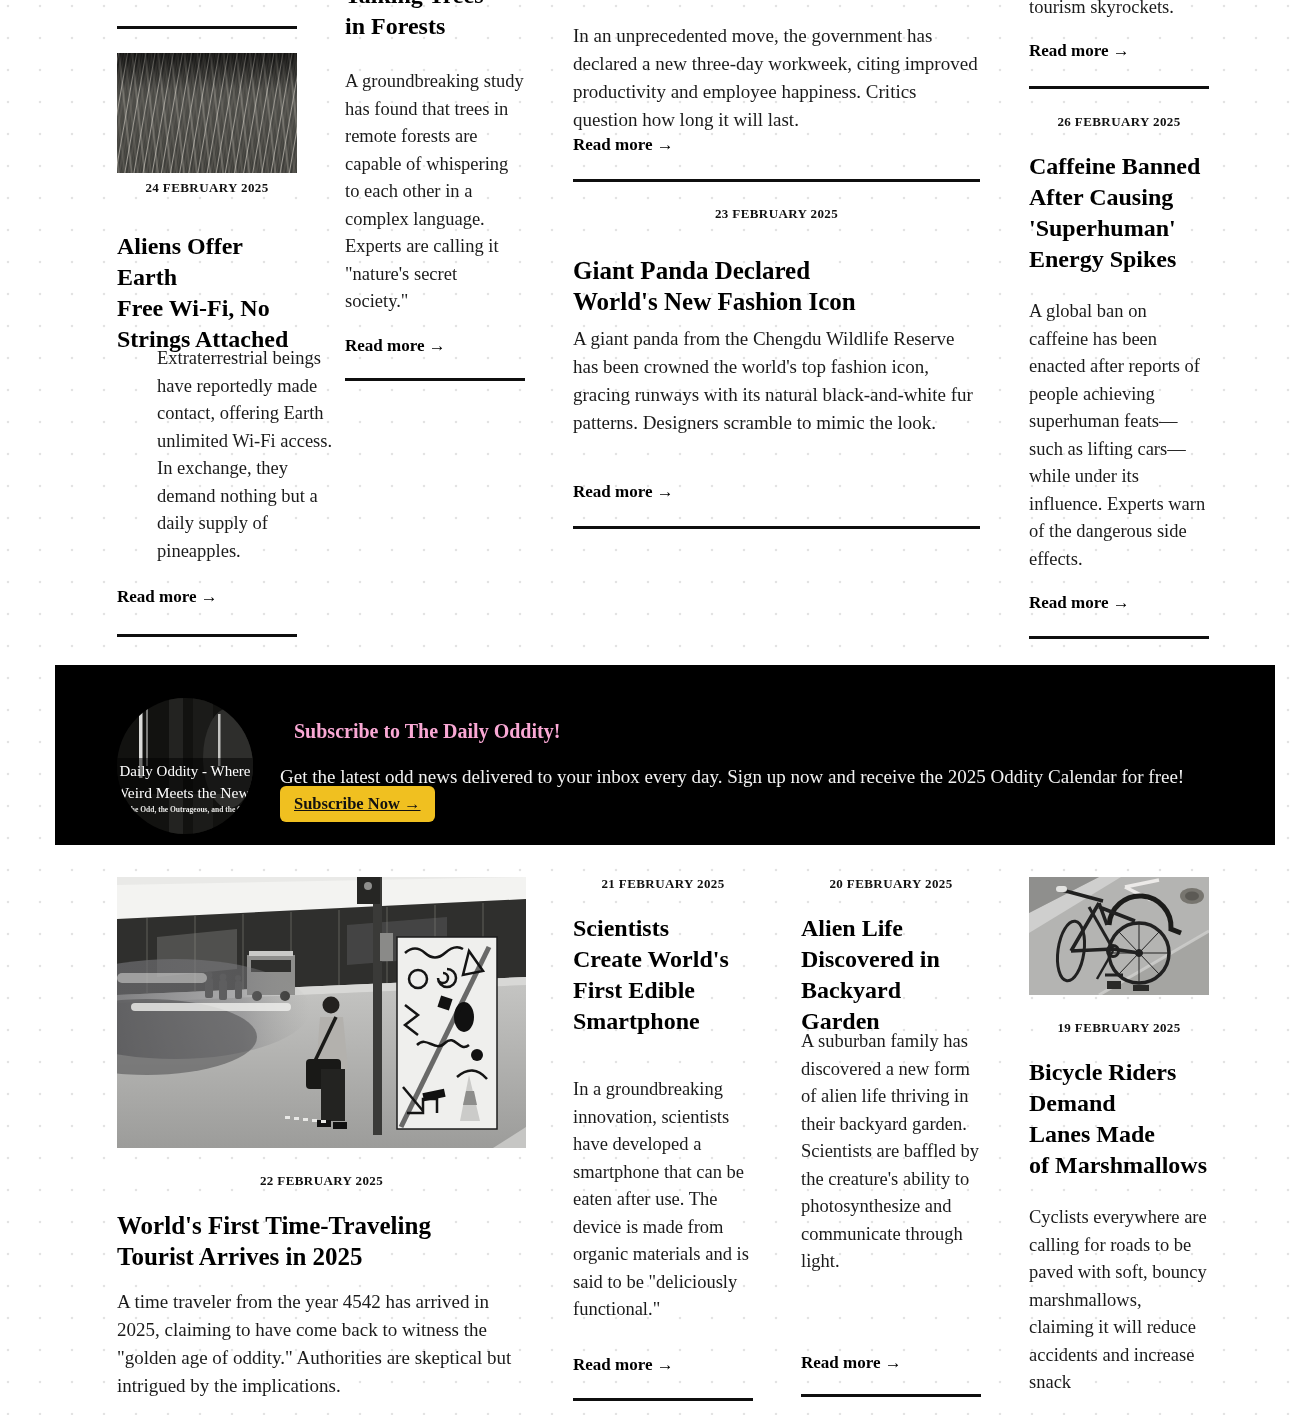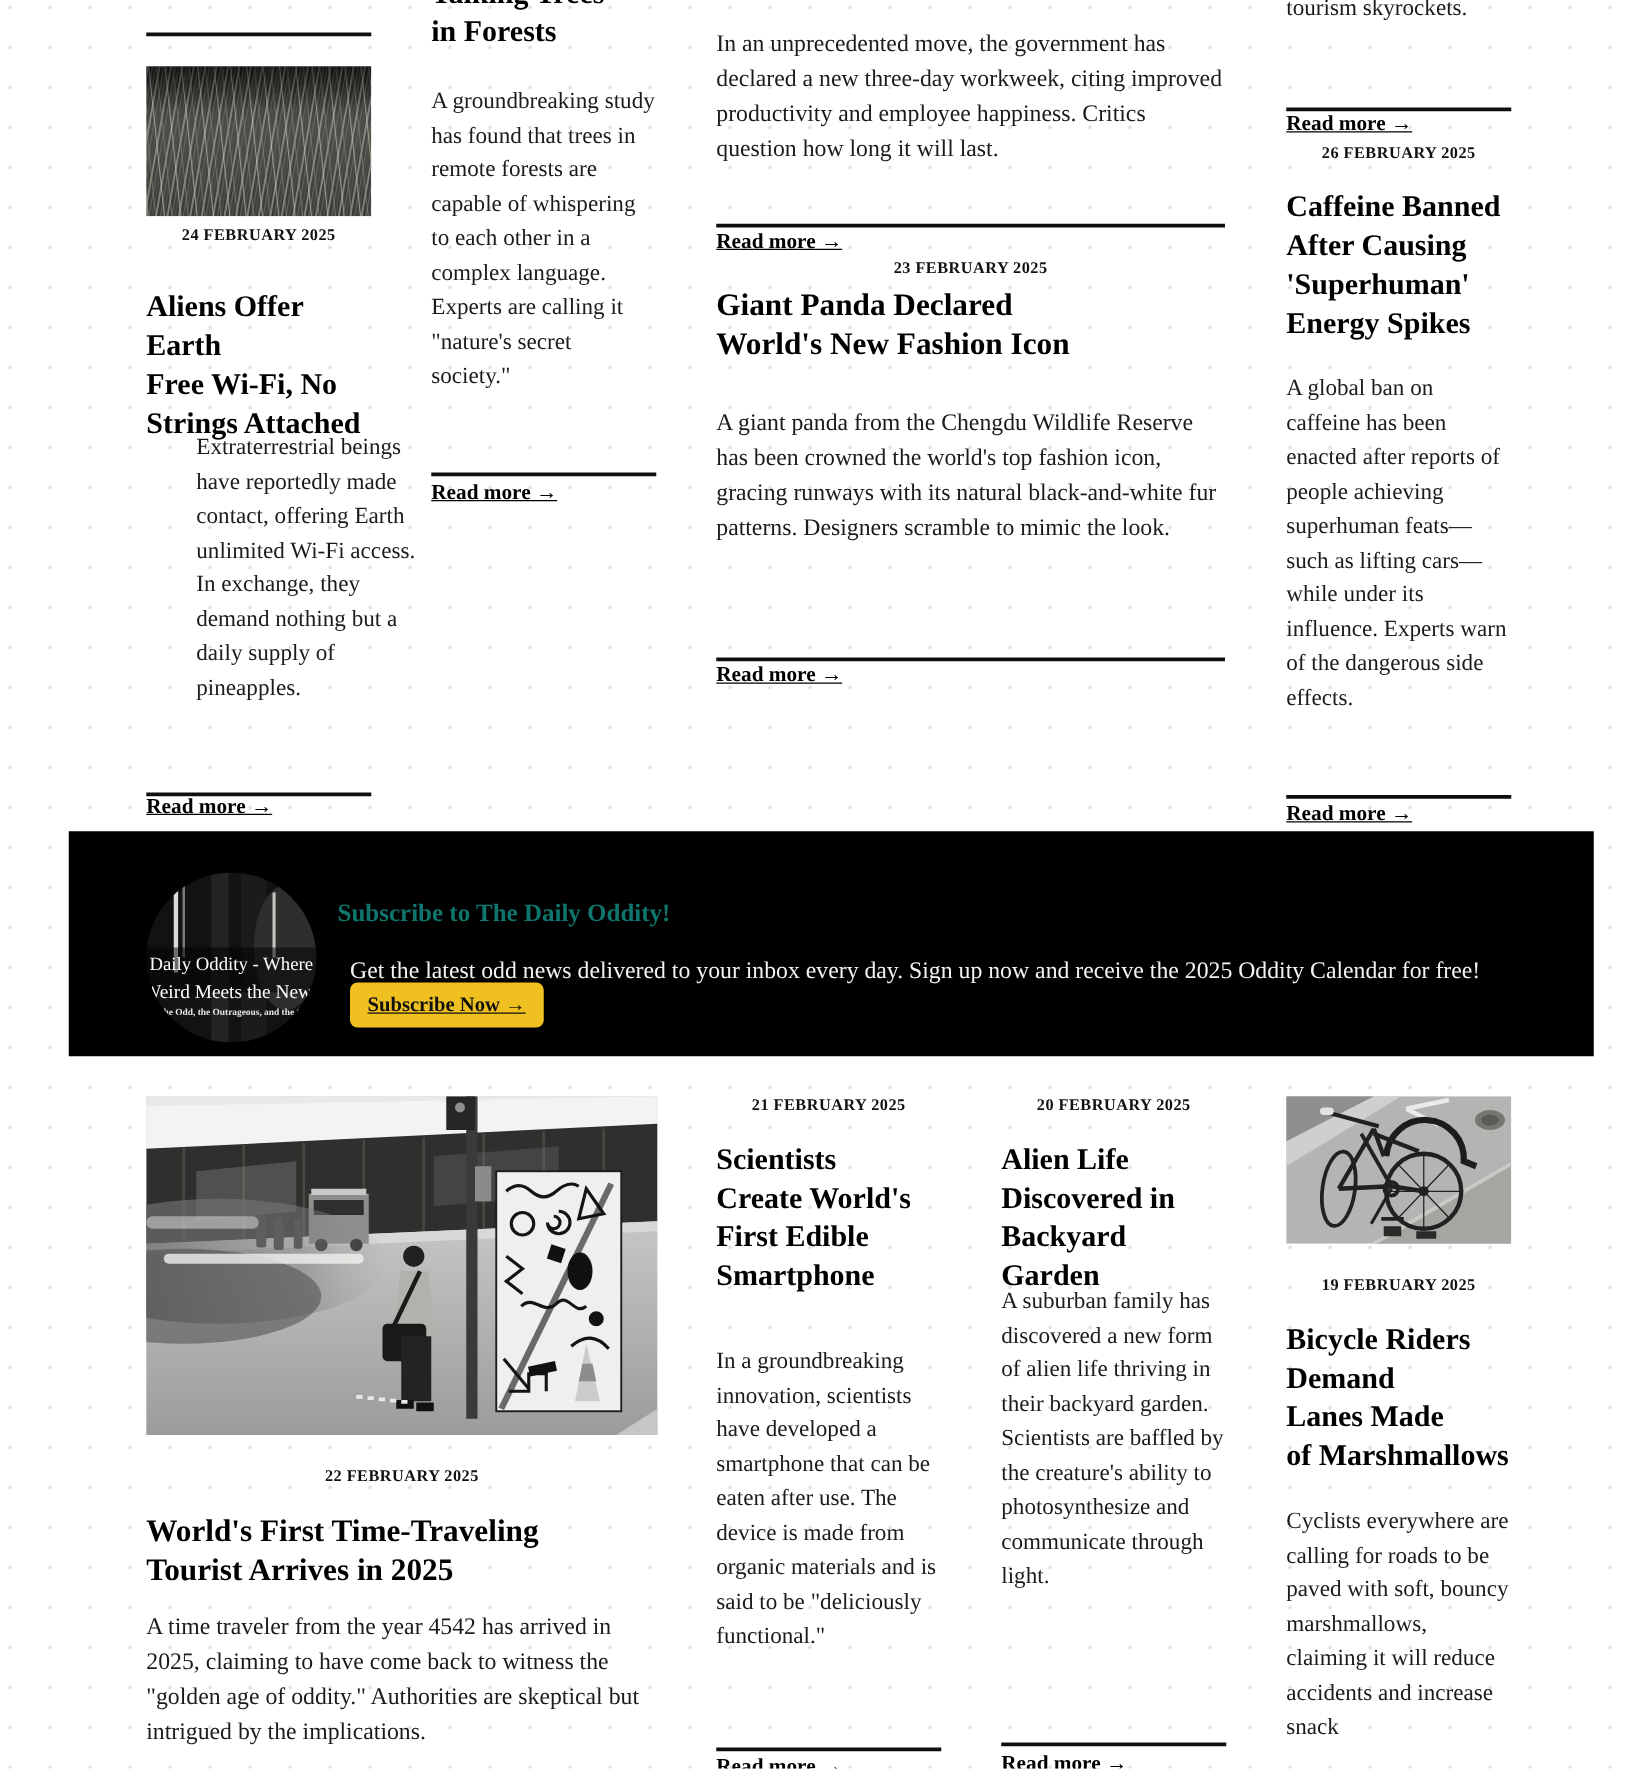--- a/index.html
+++ b/index.html
@@ -12,24 +12,24 @@
   }
   .article{position:absolute;}
   .el{position:absolute;left:0;width:100%;margin:0;}
   .ph{position:absolute;left:0;display:block;}
   .date{font-size:13px;font-weight:bold;letter-spacing:.4px;color:#111;line-height:15px;text-align:center;}
   .title{font-weight:bold;color:#000;white-space:pre-line;}
   .title-sm{font-size:24px;line-height:31px;}
   .title-lg{font-size:25px;line-height:31px;}
   .body{font-size:18.5px;line-height:27.5px;color:#1b1b1b;}
   .body-wide{font-size:19px;line-height:28px;color:#1b1b1b;}
-  .readmore{font-size:17px;font-weight:bold;color:#000;text-decoration:underline;cursor:pointer;display:inline-block;width:auto;margin-top:48px;}
+  .readmore{font-size:17px;font-weight:bold;color:#000;cursor:pointer;display:inline-block;width:auto;}
   .divider{height:0;border-top:3px solid #0f0f0f;}
   .banner{position:absolute;left:55px;top:665px;width:1220px;height:180px;background:#000;}
-  .banner-heading{position:absolute;left:215px;top:34px;font-size:20px;font-weight:bold;color:#0f766e;line-height:24px;}
+  .banner-heading{position:absolute;left:239px;top:34px;font-size:20px;font-weight:bold;color:#f9a8d4;line-height:24px;}
   .banner-text{position:absolute;left:225px;top:80px;font-size:19px;color:#f2f2f2;line-height:26px;white-space:nowrap;text-align:center;}
   .subscribe-btn{
     position:absolute;left:225px;top:121px;display:inline-block;
     background:#f0c020;color:#111;font-size:16.5px;font-weight:bold;
     text-decoration:underline;padding:8px 14px;border-radius:6px;border:none;cursor:pointer;
     font-family:"Liberation Serif","DejaVu Serif",serif;
   }
   .logo{position:absolute;left:62px;top:33px;}
 </style>
 </head>
@@ -82,21 +82,21 @@
     <div class="el divider" style="top:378px;"></div>
   </article>
 
   <article class="article" style="left:573px;top:0;width:407px;">
     <p class="el body-wide" style="top:22px;">In an unprecedented move, the government has declared a new three-day workweek, citing improved productivity and employee happiness. Critics question how long it will last.</p>
     <a class="readmore" style="position:absolute;left:0;top:135px;">Read more →</a>
     <div class="el divider" style="top:179px;"></div>
   </article>
   <article class="article" style="left:573px;top:0;width:407px;">
     <div class="el date" style="top:206px;">23 FEBRUARY 2025</div>
-    <h2 class="el title title-lg" style="top:229px;">Giant Panda Declared
+    <h2 class="el title title-lg" style="top:255px;">Giant Panda Declared
 World's New Fashion Icon</h2>
     <p class="el body-wide" style="top:325px;">A giant panda from the Chengdu Wildlife Reserve has been crowned the world's top fashion icon, gracing runways with its natural black-and-white fur patterns. Designers scramble to mimic the look.</p>
     <a class="readmore" style="position:absolute;left:0;top:482px;">Read more →</a>
     <div class="el divider" style="top:526px;"></div>
   </article>
 
   <article class="article" style="left:1029px;top:0;width:180px;">
     <p class="el body" style="top:-6px;">tourism skyrockets.</p>
     <a class="readmore" style="position:absolute;left:0;top:41px;">Read more →</a>
     <div class="el divider" style="top:86px;"></div>

